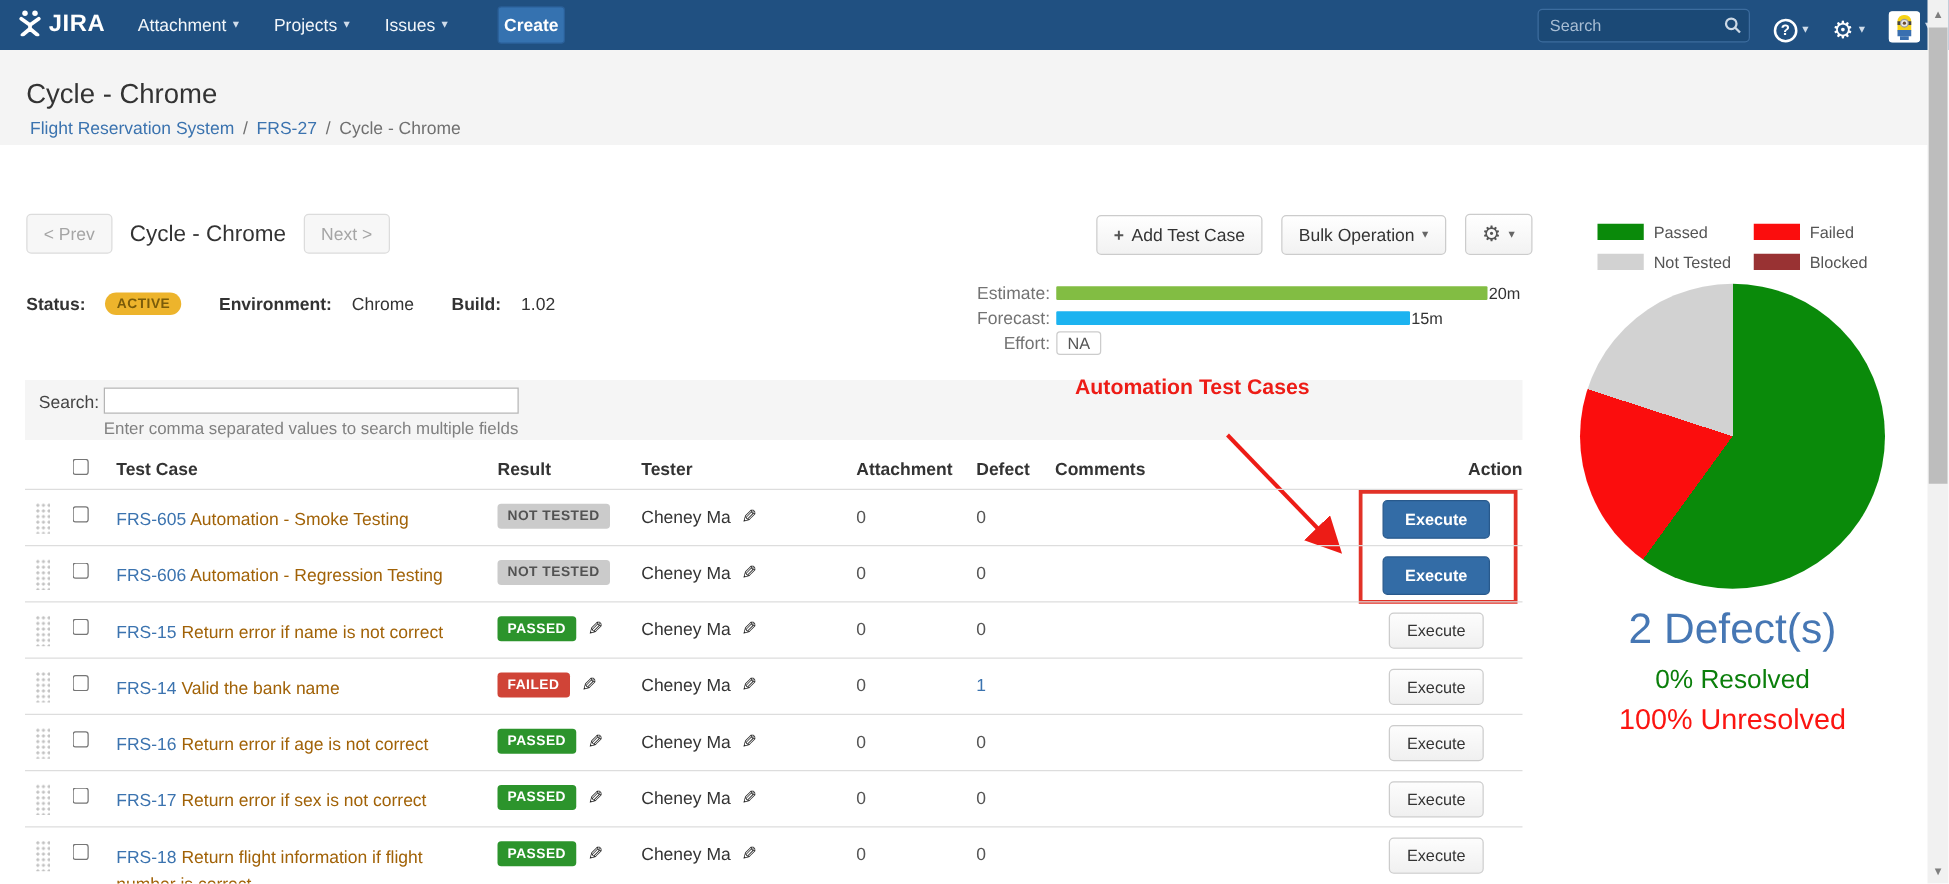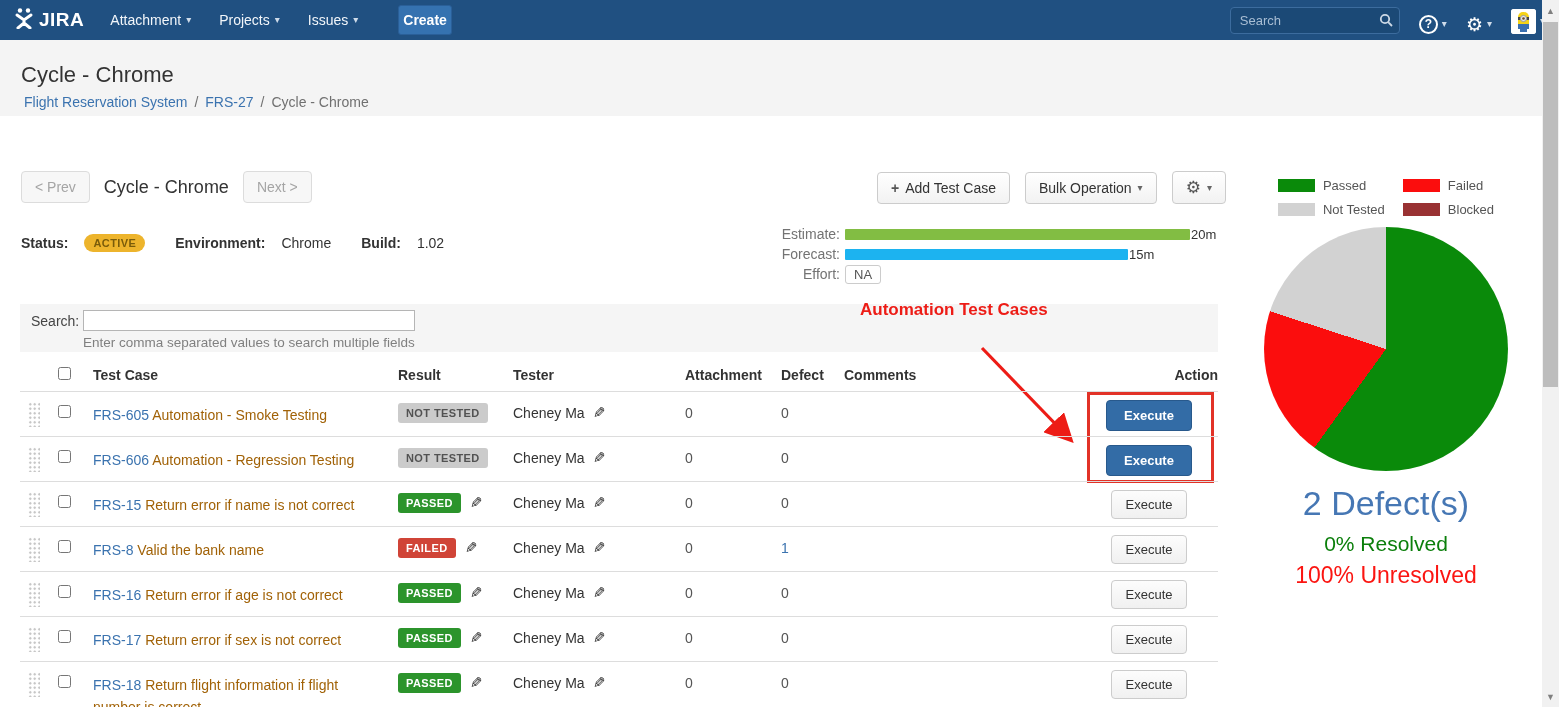--- a/index.html
+++ b/index.html
@@ -338,21 +338,21 @@
       <span class="cell c-com"></span>
       <span class="c-act">
             <button class="exec-btn exec-gray">Execute</button>
           </span>
     </div>
 
     <div class="trow">
       <span class="cell c-handle"><span class="drag-handle"></span></span>
       <span class="cell c-check"><input type="checkbox" style=""></span>
       <span class="cell c-tc">
-        <a class="tc-key">FRS-8</a>
+        <a class="tc-key">FRS-14</a>
         <span class="tc-summary">Valid the bank name</span>
       </span>
       <span class="c-result">
         <span class="badge b-failed">FAILED</span>
         <span class="pencil rp">✎</span>
       </span>
       <span class="c-tester">
         <span class="tester-name">Cheney Ma</span>
         <span class="pencil">✎</span>
       </span>

